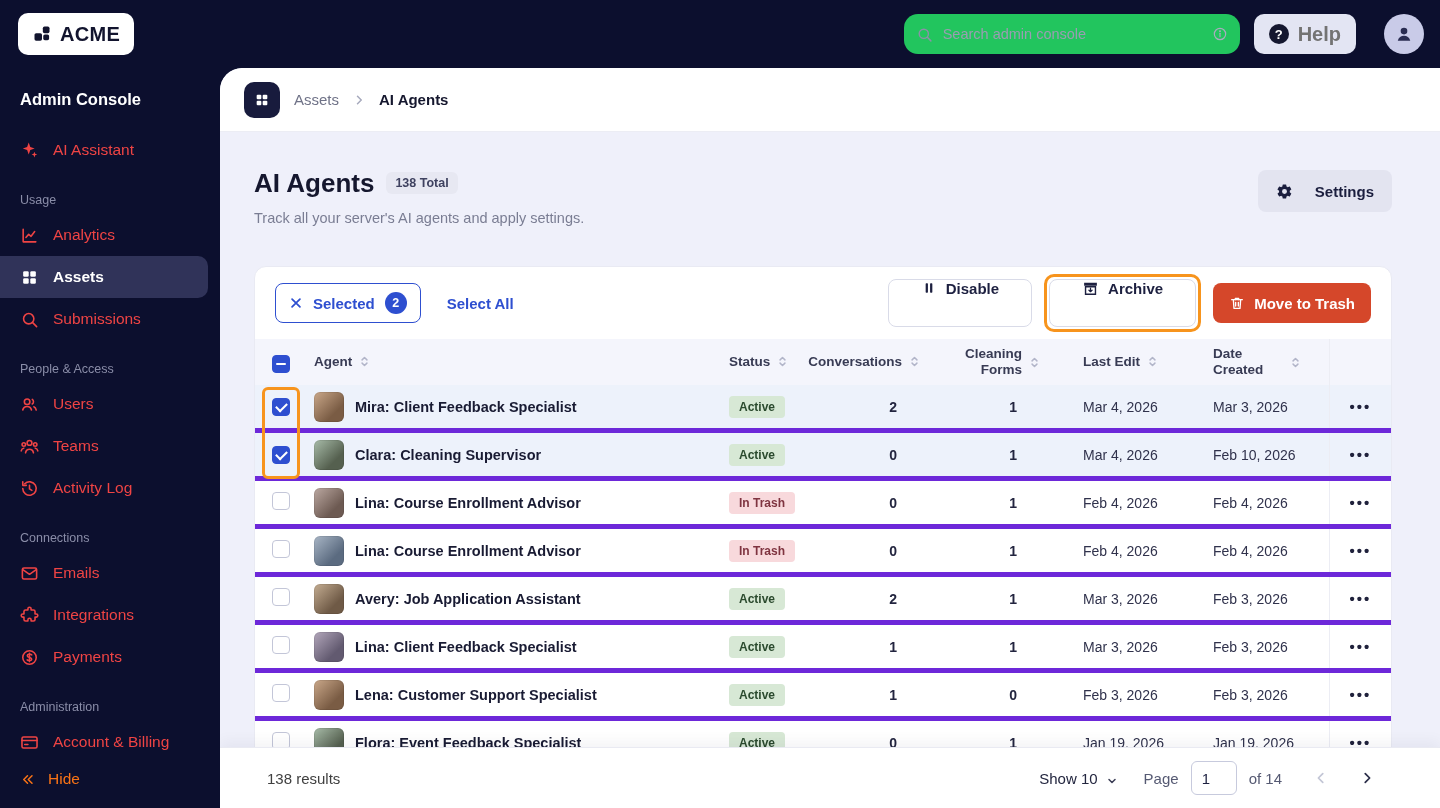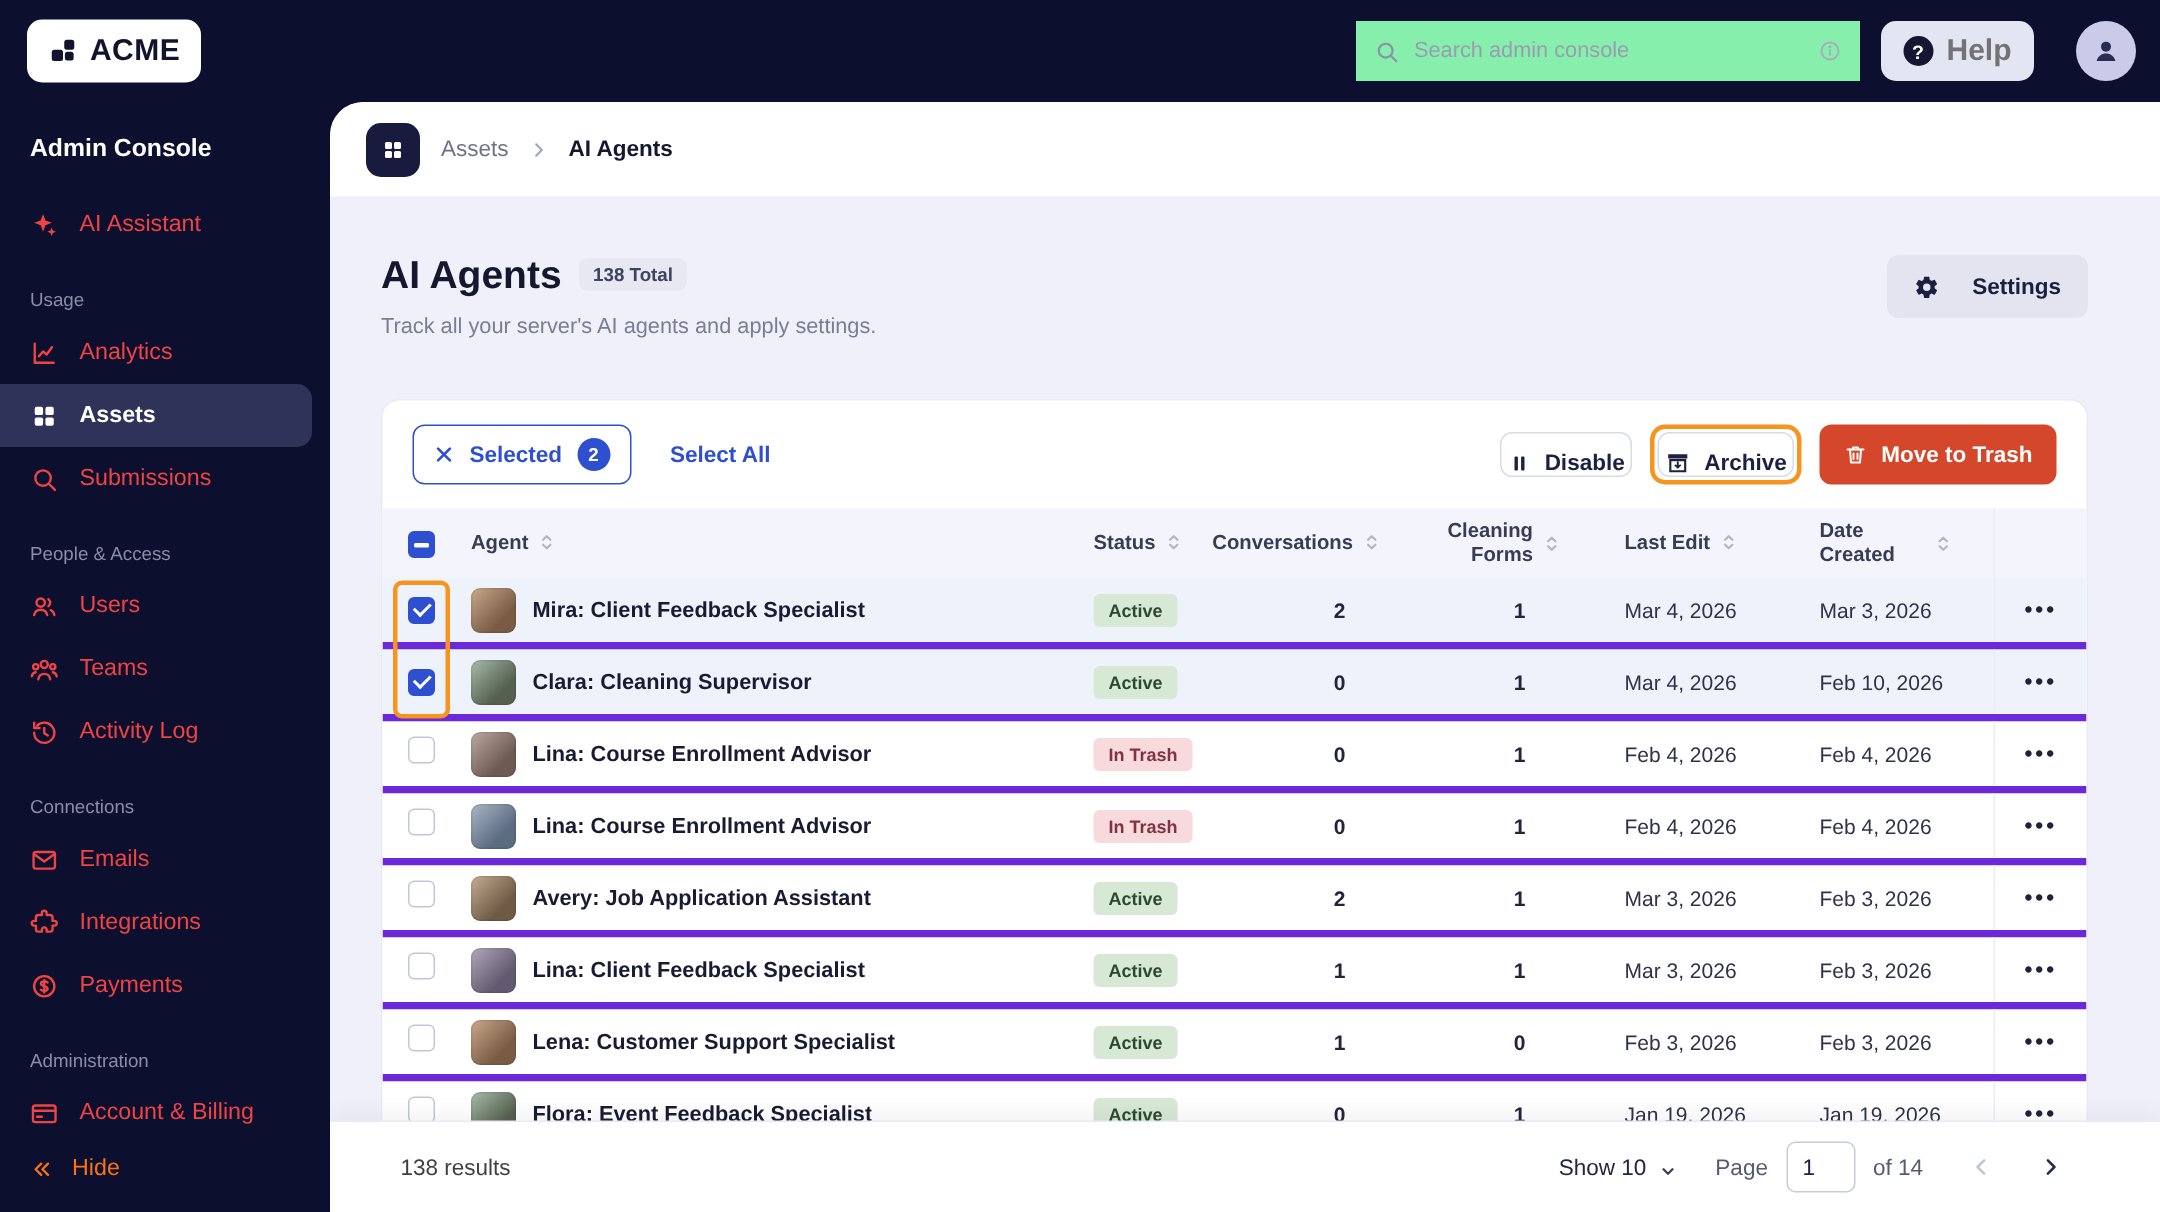--- a/index.html
+++ b/index.html
@@ -12,22 +12,22 @@
   .s16{width:16px;height:16px}.s17{width:17px;height:17px}.s20{width:20px;height:20px}
 
   
   .topbar{position:absolute;left:0;top:0;width:1440px;height:68px;display:flex;align-items:center;
     justify-content:space-between;padding:0 16px 0 18px;background:var(--navy,#0C0F2E)}
   .logo{display:flex;align-items:center;gap:8px;background:#fff;border-radius:10px;height:42px;
     padding:0 14px;cursor:pointer}
   .logo .ic{color:#12142E}
   .logo-text{font-size:20px;font-weight:700;color:#12142E;letter-spacing:.3px}
   .tb-right{display:flex;align-items:center;gap:14px}
-  .searchbar{display:flex;align-items:center;gap:10px;width:336px;height:40px;background:#86efac;
-    border-radius:0;padding:0 12px;cursor:text}
+  .searchbar{display:flex;align-items:center;gap:10px;width:336px;height:40px;background:#22c55e;
+    border-radius:14px;padding:0 12px;cursor:text}
   .searchbar .mag{color:#8C90A8}
   .searchbar input{flex:1;border:none;outline:none;background:transparent;font-size:14.5px;
     font-family:inherit;color:#2A2D4A}
   .searchbar input::placeholder{color:#9A9DB2}
   .searchbar .info{color:#A9ACBF}
   .help-btn{display:flex;align-items:center;gap:9px;height:40px;padding:0 15px;border:none;
     border-radius:10px;background:#E3E5F3;cursor:pointer;font-family:inherit}
   .qc{width:20px;height:20px;border-radius:50%;background:#14172F;color:#fff;font-size:13px;
     font-weight:700;display:flex;align-items:center;justify-content:center}
   .help-label{font-size:20px;font-weight:600;color:#737373}
@@ -76,21 +76,21 @@
   .toolbar{display:flex;align-items:center;height:72px;padding:0 20px;gap:12px}
   .selected-btn{display:inline-flex;align-items:center;gap:10px;height:40px;padding:0 13px;
     background:#fff;border:1.5px solid var(--accent,#2E4FD0);border-radius:8px;cursor:pointer;font-family:inherit}
   .selected-btn .ic{color:var(--accent,#2E4FD0)}
   .selected-label{font-size:15px;font-weight:600;color:var(--accent,#2E4FD0)}
   .count-badge{width:22px;height:22px;border-radius:50%;background:var(--accent,#2E4FD0);color:#fff;
     font-size:12.5px;font-weight:700;display:flex;align-items:center;justify-content:center}
   .select-all{margin-left:14px;font-size:15px;font-weight:600;color:var(--accent,#2E4FD0);
     cursor:pointer;text-decoration:none}
   .tb-spacer{flex:1}
-  .ghost-btn{display:inline-flex;align-items:flex-end;gap:9px;height:30px;padding:0 4px;background:#fff;
+  .ghost-btn{display:inline-flex;align-items:flex-start;gap:9px;height:48px;padding:0 32px;background:#fff;
     border:1px solid #D9DBE8;border-radius:8px;cursor:pointer;font-family:inherit}
   .ghost-btn .ic{color:#1D2040}
   .ghost-label{font-size:15px;font-weight:600;color:#1D2040}
   .danger-btn{display:inline-flex;align-items:center;gap:9px;height:40px;padding:0 16px;border:none;
     border-radius:8px;background:var(--danger,#D5472A);cursor:pointer;font-family:inherit}
   .danger-btn .ic{color:#fff}
   .danger-label{font-size:15px;font-weight:600;color:#fff}
   .anno-wrap{display:inline-flex;border:3px solid var(--annotation,#F7941D);border-radius:10px;padding:2px}
 
   .tgrid{display:grid;grid-template-columns:46px minmax(0,1fr) 120px 110px 120px 130px 128px 62px;

